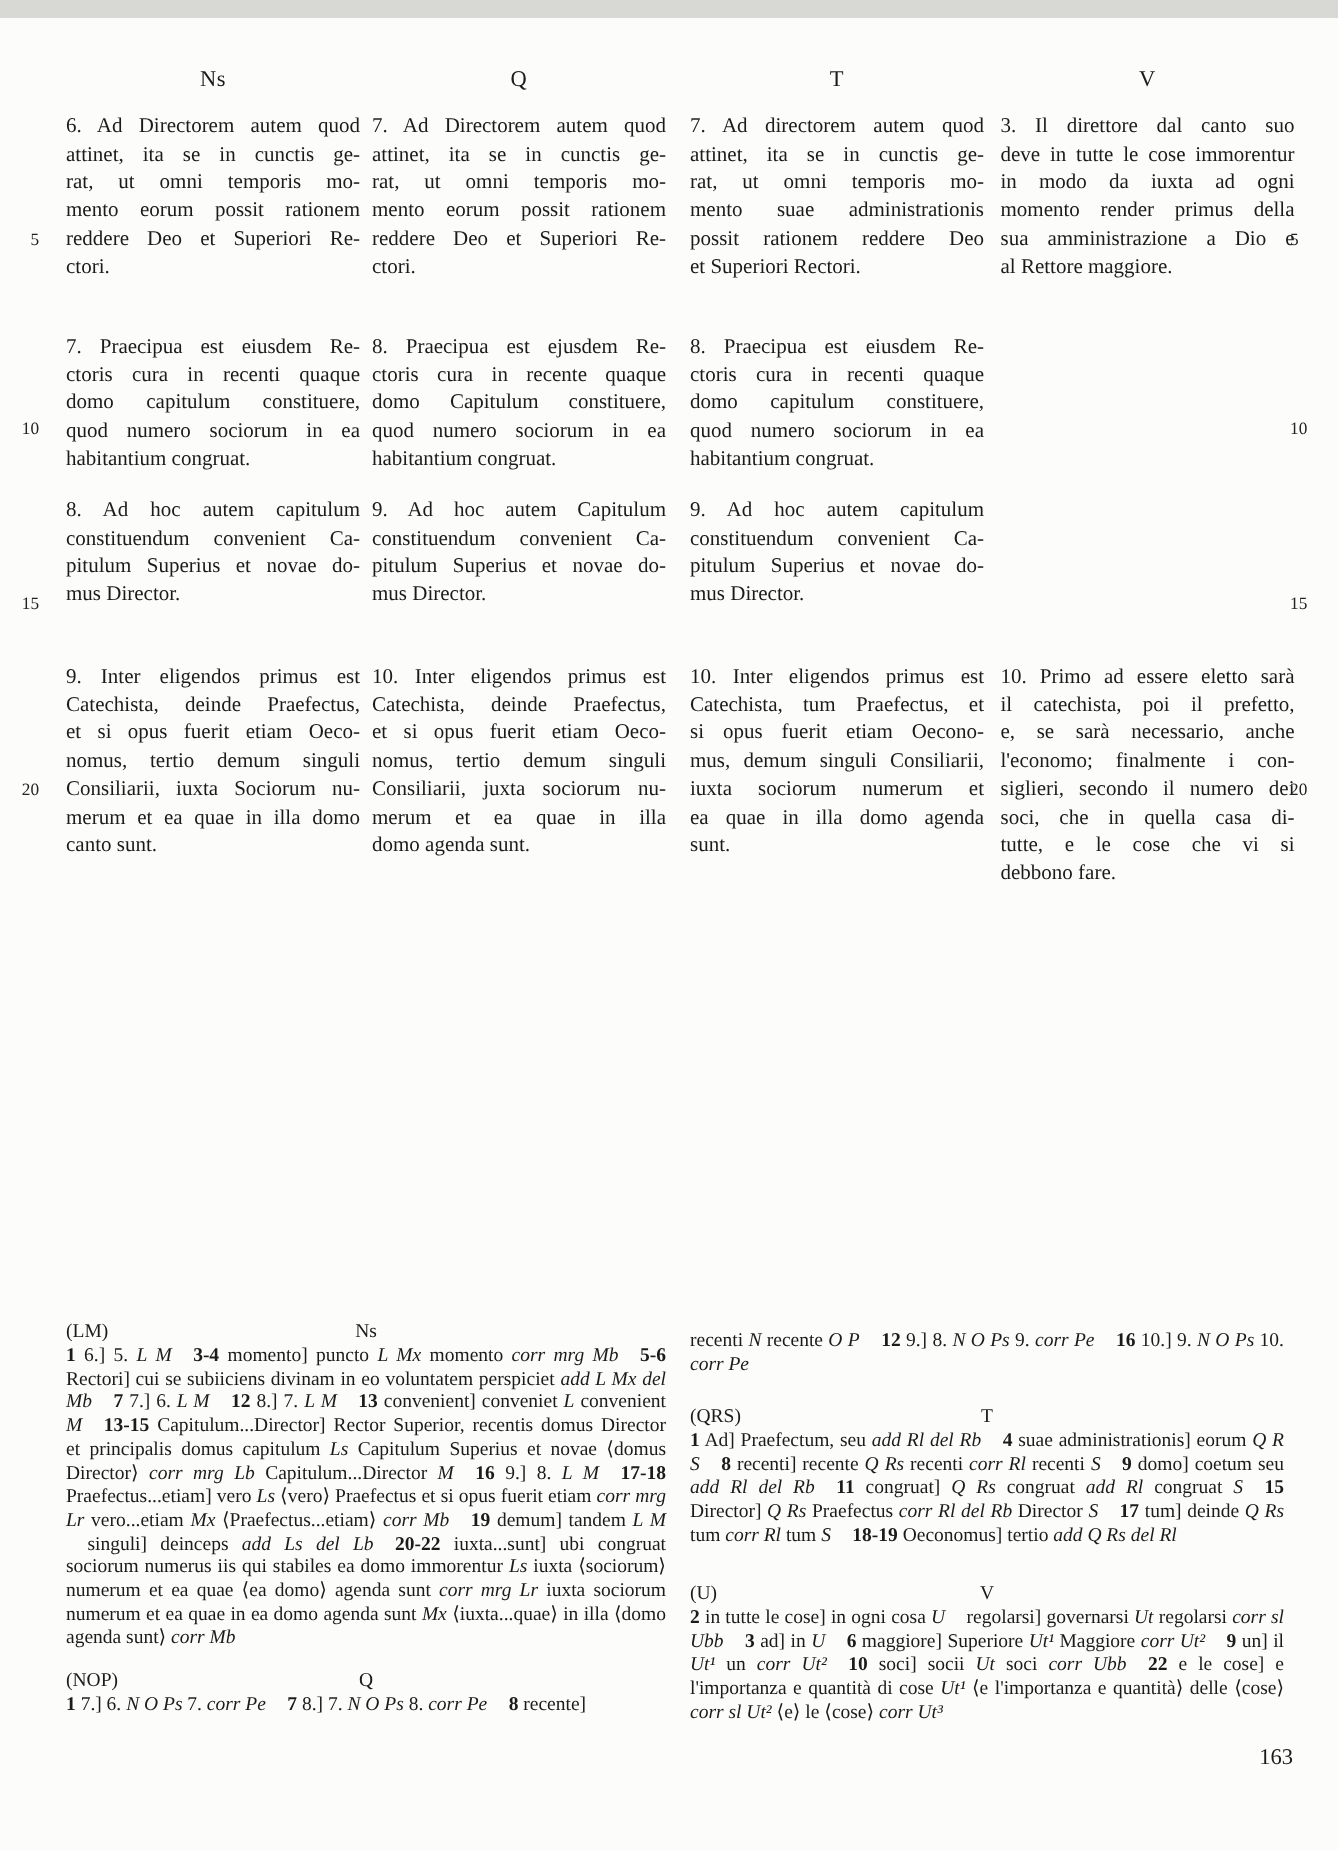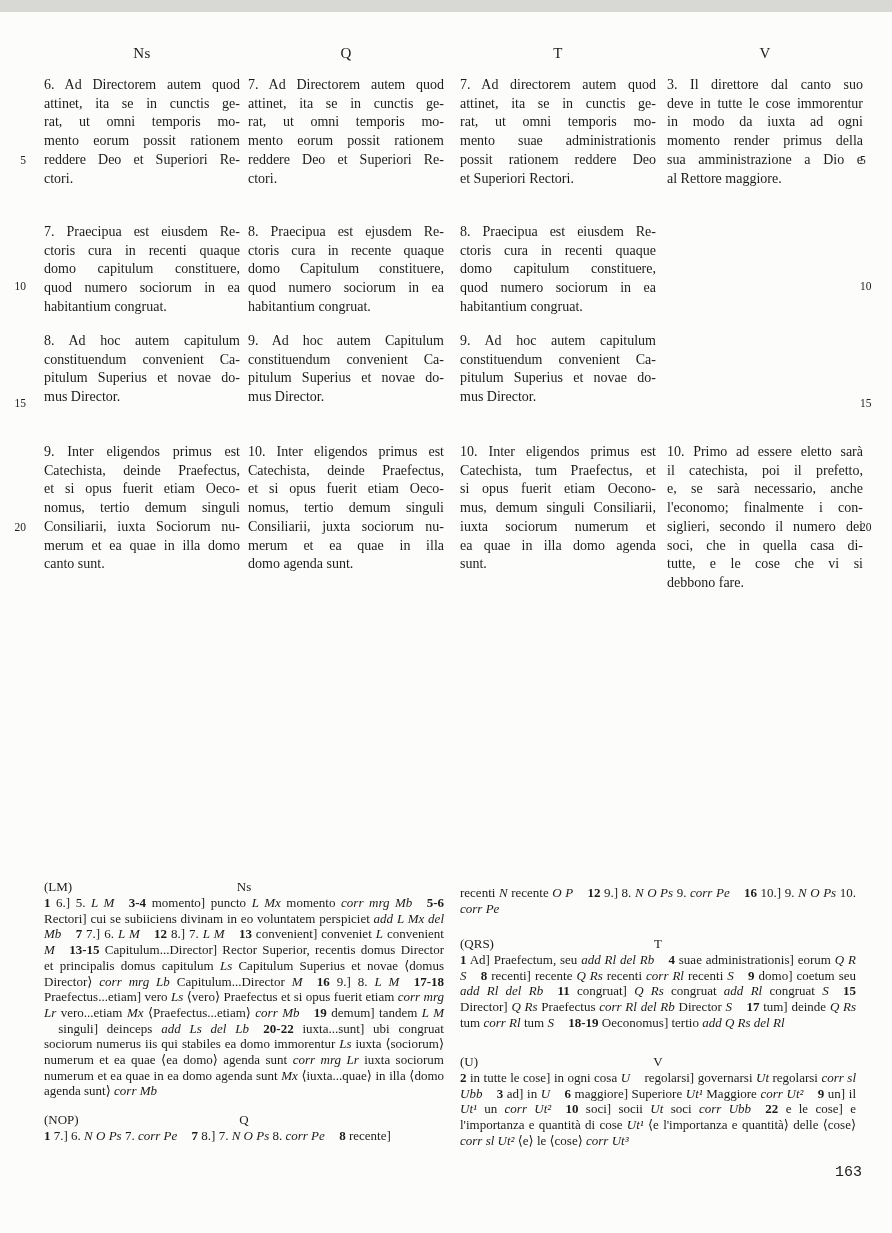--- a/index.html
+++ b/index.html
@@ -46,21 +46,21 @@
   .sec-u   {left:460px;width:396px;top:1042px;}
   .app-head{position:relative;height:16px;}
   .app-label{position:absolute;left:0;top:0;}
   .app-siglum{position:absolute;left:0;right:0;top:0;text-align:center;}
   .app-body{margin:0;text-align:justify;}
   .sb{font-weight:bold;}
   .si{font-style:italic;}
   .sr{font-style:normal;}
   .gap{display:inline-block;width:1.1em;}
 
-  .pagenum{position:absolute;left:818px;top:1152px;width:44px;text-align:right;font-size:15px;font-family:Liberation Mono, monospace;}
+  .pagenum{position:absolute;left:818px;top:1152px;width:44px;text-align:right;font-size:15px;}
 </style>
 </head>
 <body>
 
 <div class="page">
 
   <div class="layer">
     <span class="colhead ch0">Ns</span>
     <span class="colhead ch1">Q</span>
     <span class="colhead ch2">T</span>

